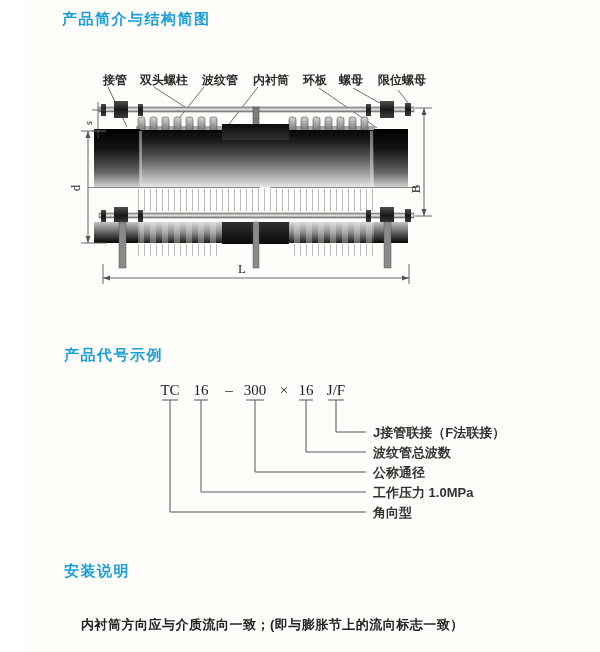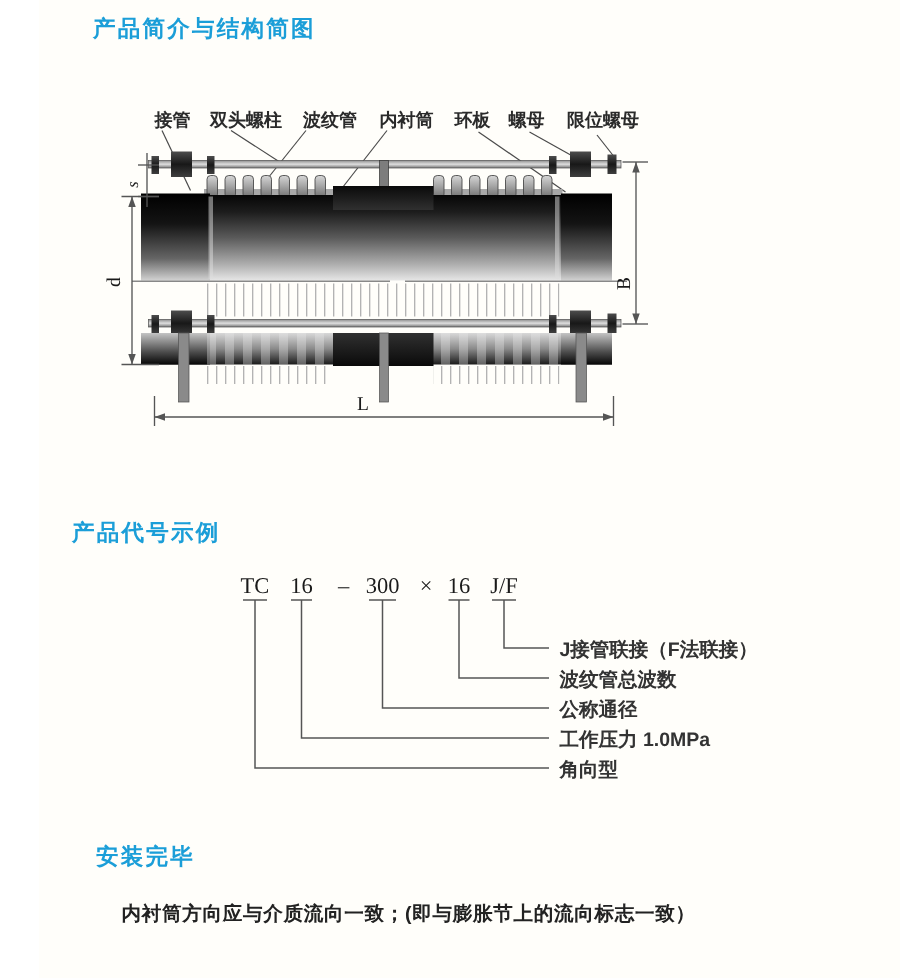--- a/index.html
+++ b/index.html
@@ -5,23 +5,23 @@
   html,body{margin:0;padding:0;}
   .page{
     position:relative;width:600px;height:652px;background:#fffefa;
     font-family:"Liberation Sans",sans-serif;overflow:hidden;margin-left:26px;
   }
   .sec-title{
     position:absolute;margin:0;font-size:15px;font-weight:bold;
     color:#1b9ed8;letter-spacing:1.5px;
   }
   #title-intro{left:36px;top:10px;}
-  #title-code{left:22px;top:346px;}
+  #title-code{left:38px;top:346px;}
   #title-install{left:38px;top:562px;}
-  .install-text{position:absolute;left:55px;top:596px;font-size:13px;
+  .install-text{position:absolute;left:55px;top:612px;font-size:13px;
     color:#222;font-weight:600;line-height:25px;letter-spacing:0.5px;text-align:right;}
   .abs-svg{position:absolute;}
   svg text{font-family:"Liberation Sans",sans-serif;}
   .partlabel{font-size:12px;font-weight:600;fill:#2a2a2a;}
   .dim{font-family:"Liberation Serif",serif;font-size:13px;fill:#1a1a1a;}
   .dim-s{font-family:"Liberation Serif",serif;font-style:italic;font-size:11px;fill:#1a1a1a;}
   .codetok{font-family:"Liberation Serif",serif;font-size:15px;fill:#1a1a1a;}
   .callout{font-size:13px;font-weight:600;fill:#333;}
   .leader{stroke:#4a4a4a;stroke-width:0.8;fill:none;}
   .dimline{stroke:#555;stroke-width:0.9;fill:none;}
@@ -242,19 +242,19 @@
     </g>
     <g>
       <text class="callout" x="222" y="59">J接管联接（F法联接）</text>
       <text class="callout" x="222" y="79">波纹管总波数</text>
       <text class="callout" x="222" y="99">公称通径</text>
       <text class="callout" x="222" y="119">工作压力 1.0MPa</text>
       <text class="callout" x="222" y="139">角向型</text>
     </g>
   </svg>
 
-  <h2 class="sec-title" id="title-install">安装完毕</h2>
+  <h2 class="sec-title" id="title-install">安装说明</h2>
 
   <div class="install-text">
     <div>内衬筒方向应与介质流向一致；(即与膨胀节上的流向标志一致）</div>
   </div>
 
 </div>
 
 </body></html>

